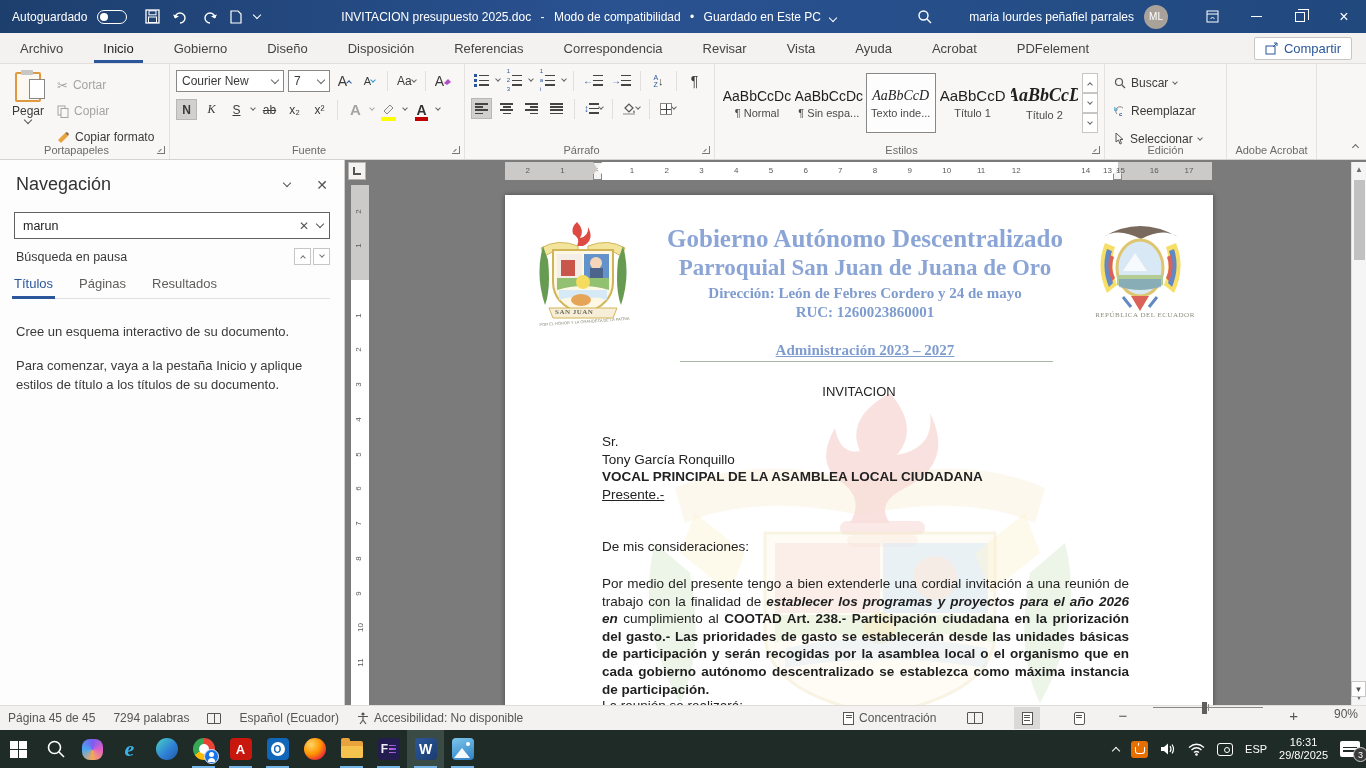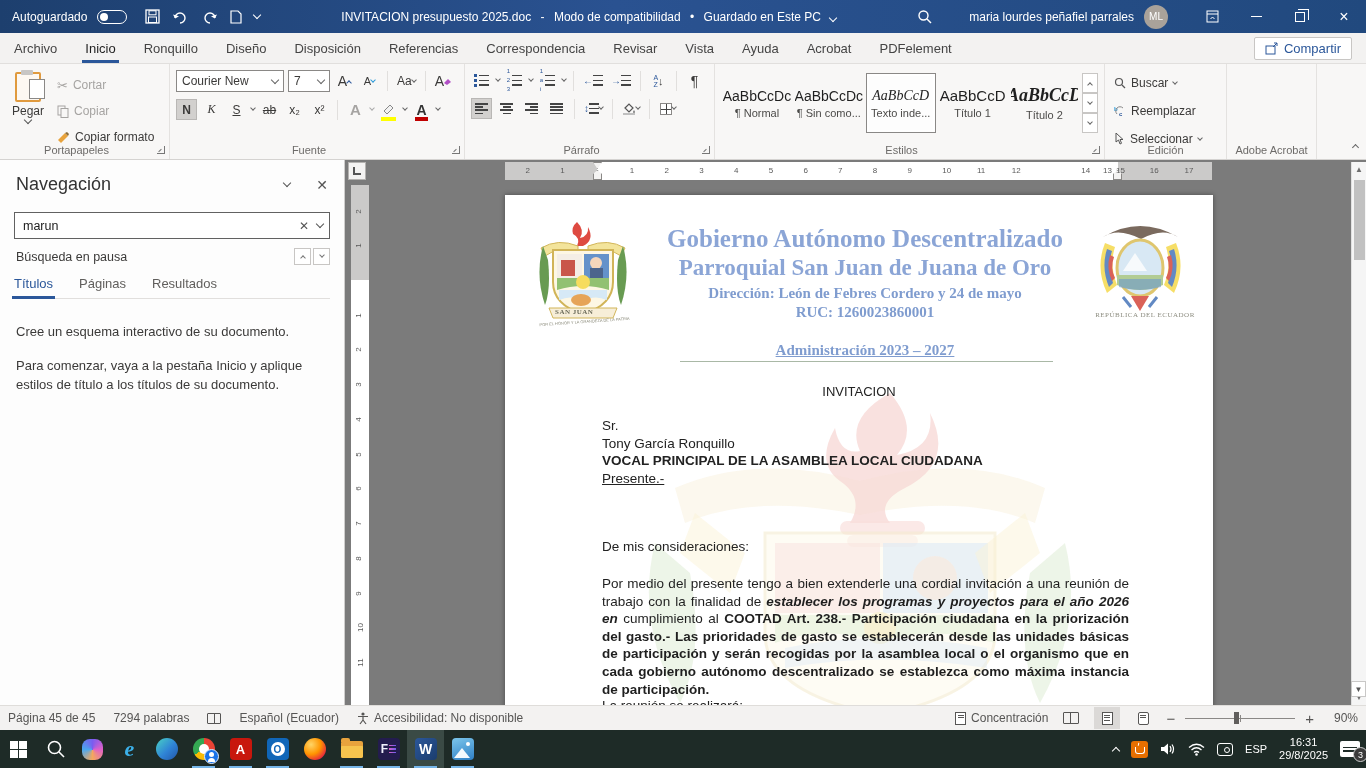--- a/index.html
+++ b/index.html
@@ -20,21 +20,21 @@
   .avatar{width:24px;height:24px;border-radius:50%;background:#a9a29a;color:#fff;font-size:10px;display:flex;align-items:center;justify-content:center;margin-right:22px}
   .winbtn{width:44px;height:33px;display:flex;align-items:center;justify-content:center;color:#fff}
   .chv{display:inline-block;width:6px;height:6px;border-right:1.4px solid currentColor;border-bottom:1.4px solid currentColor;transform:rotate(45deg);margin-top:-3px}
   .chv.up{transform:rotate(-135deg);margin-top:3px}
   .minline{width:11px;height:1px;background:#fff}
   .restore{width:10px;height:10px;border:1px solid #fff;position:relative}
   .restore::before{content:"";position:absolute;left:2px;top:-4px;width:10px;height:10px;border:1px solid #fff;border-left:none;border-bottom:none}
 
   
   .tabrow{position:absolute;top:33px;left:0;width:100%;height:31px;background:#f3f2f1;display:flex;align-items:center;font-size:13px;color:#444;border-bottom:1px solid #e1dfdd}
-  .rtab{padding:0 14px;height:100%;display:flex;align-items:center;position:relative}
+  .rtab{padding:0 20px;height:100%;display:flex;align-items:center;position:relative}
   .rtab.active{color:#1f1f1f;font-weight:400}
   .rtab.active::after{content:"";position:absolute;left:11px;right:11px;bottom:0;height:3px;background:#2b579a}
   .sharebtn{margin-left:auto;margin-right:14px;display:flex;align-items:center;gap:6px;border:1px solid #c8c6c4;background:#fff;color:#2b579a;padding:3px 10px;border-radius:2px;font-size:13px}
 
   
   .ribbon{position:absolute;top:64px;left:0;width:100%;height:96px;background:#f8f7f6;border-bottom:1px solid #d5d3d1;display:flex;font-size:12px;color:#3b3a39}
   .rgroup{position:relative;height:100%;border-right:1px solid #e4e2e0;padding:6px 6px 16px}
   .glabel{position:absolute;bottom:3px;left:0;right:16px;text-align:center;font-size:11px;color:#6d6b69}
   .glauncher{position:absolute;bottom:5px;right:4px;width:8px;height:8px;border-right:1px solid #777;border-bottom:1px solid #777}
   .glauncher::before{content:"";position:absolute;right:2px;bottom:2px;width:4px;height:1px;background:#777;transform:rotate(-45deg)}
@@ -117,37 +117,37 @@
   .vruler .white{position:absolute;left:0;top:95px;width:100%;height:430px;background:#fff}
   
   .page{position:absolute;left:160px;top:35px;width:708px;height:640px;background:#fff;box-shadow:0 0 5px rgba(0,0,0,.4);overflow:hidden}
   .serif{font-family:"Liberation Serif",serif}
   .lh-org1{position:absolute;left:140px;top:30px;width:440px;text-align:center;font-size:25px;font-weight:700;color:#8ba5d6;white-space:nowrap}
   .lh-org2{position:absolute;left:140px;top:60px;width:440px;text-align:center;font-size:23px;font-weight:700;color:#8ba5d6;white-space:nowrap}
   .lh-line{position:absolute;left:140px;width:440px;text-align:center;font-size:15px;font-weight:700;color:#7f9ccf;white-space:nowrap}
   .lh-rule{position:absolute;left:175px;top:166px;width:373px;border-bottom:1px solid #a9b8a6}
   .lh-caption{position:absolute;left:555px;top:116px;width:170px;text-align:center;font-size:7px;letter-spacing:.5px;color:#8d8d80}
   .doc-invit{position:absolute;left:0;top:189px;width:100%;text-align:center;font-size:13px;color:#222}
-  .doc-addr{position:absolute;left:97px;top:222px;font-size:13.5px;color:#222;line-height:17.5px}
+  .doc-addr{position:absolute;left:97px;top:238px;font-size:13.5px;color:#222;line-height:17.5px}
   .doc-addr .bold{font-weight:700}
   .doc-addr .und{text-decoration:underline}
   .doc-greet{position:absolute;left:97px;top:344px;font-size:13.5px;color:#222}
   .doc-par{position:absolute;left:97px;top:380px;width:527px;font-size:13.5px;color:#1f1f1f;line-height:17.6px;text-align:justify}
   .doc-close{position:absolute;left:97px;top:503px;font-size:13.5px;color:#222}
   .wm{position:absolute;left:130px;top:198px;opacity:.55;pointer-events:none}
   
   .scroll{position:absolute;right:0;top:2px;bottom:0;width:15px;background:#f5f5f5;border-left:1px solid #e0e0e0}
   .scroll .arr{position:absolute;left:0;width:100%;height:15px;display:flex;align-items:center;justify-content:center;color:#6e6e6e;font-size:8px}
   .scroll .thumb{position:absolute;left:2px;top:18px;width:11px;height:80px;background:#c1c1c1}
   .sbtnbox{position:absolute;right:0;bottom:8px;width:15px;height:16px;border:1px solid #c9c8c7;background:#fff;display:flex;align-items:center;justify-content:center;color:#555;font-size:8px}
 
   
   .statusbar{position:absolute;top:705px;left:0;width:100%;height:25px;background:#f3f2f1;border-top:1px solid #dfddda;display:flex;align-items:center;font-size:12px;color:#565554;padding:0 8px;gap:18px}
   .sb-item{display:flex;align-items:center;gap:5px;white-space:nowrap}
-  .sb-right{margin-left:auto;display:flex;align-items:center;gap:10px}
+  .sb-right{margin-left:auto;display:flex;gap:26px}
   .viewbtn{width:26px;height:22px;display:flex;align-items:center;justify-content:center}
   .viewbtn.active{background:#dbd9d7}
   .zoomtrack{width:110px;height:1px;background:#8a8886;position:relative}
   .zoomtrack i{position:absolute;left:50%;top:-3px;width:1px;height:7px;background:#8a8886}
   .zoomthumb{position:absolute;left:44%;top:-5.5px;width:5px;height:12px;background:#605e5c}
   .bookic{width:14px;height:11px;border:1px solid #565554;border-radius:1px;position:relative}
   .bookic::before{content:"";position:absolute;left:6px;top:0;bottom:0;width:1px;background:#565554}
   .pageic{width:11px;height:13px;border:1px solid #565554;background:#fff;display:flex;flex-direction:column;gap:1.5px;padding:2px 1.5px}
   .pageic i{height:1px;background:#565554}
 
@@ -252,21 +252,21 @@
       <span class="winbtn">
           <i class="restore"></i>
         </span>
       <span class="winbtn" style="font-size:16px">×</span>
     </div>
   </div>
 
   <div class="tabrow">
     <span class="rtab">Archivo</span>
     <span class="rtab active">Inicio</span>
-    <span class="rtab">Ronquillo</span>
+    <span class="rtab">Gobierno</span>
     <span class="rtab">Diseño</span>
     <span class="rtab">Disposición</span>
     <span class="rtab">Referencias</span>
     <span class="rtab">Correspondencia</span>
     <span class="rtab">Revisar</span>
     <span class="rtab">Vista</span>
     <span class="rtab">Ayuda</span>
     <span class="rtab">Acrobat</span>
     <span class="rtab">PDFelement</span>
     <span class="sharebtn">
@@ -475,21 +475,21 @@
     </div>
 
     <div class="rgroup" style="width:390px">
       <div class="stylecards">
         <div class="scard">
             <span class="sample">AaBbCcDc</span>
             <span class="slabel">¶ Normal</span>
           </div>
         <div class="scard">
             <span class="sample">AaBbCcDc</span>
-            <span class="slabel">¶ Sin como...</span>
+            <span class="slabel">¶ Sin espa...</span>
           </div>
         <div class="scard selected">
             <span class="sample" style="font-style:italic;font-family:'Liberation Serif',serif">AaBbCcD</span>
             <span class="slabel">Texto inde...</span>
           </div>
         <div class="scard">
             <span class="sample" style="font-size:15px">AaBbCcD</span>
             <span class="slabel">Título 1</span>
           </div>
         <div class="scard">

